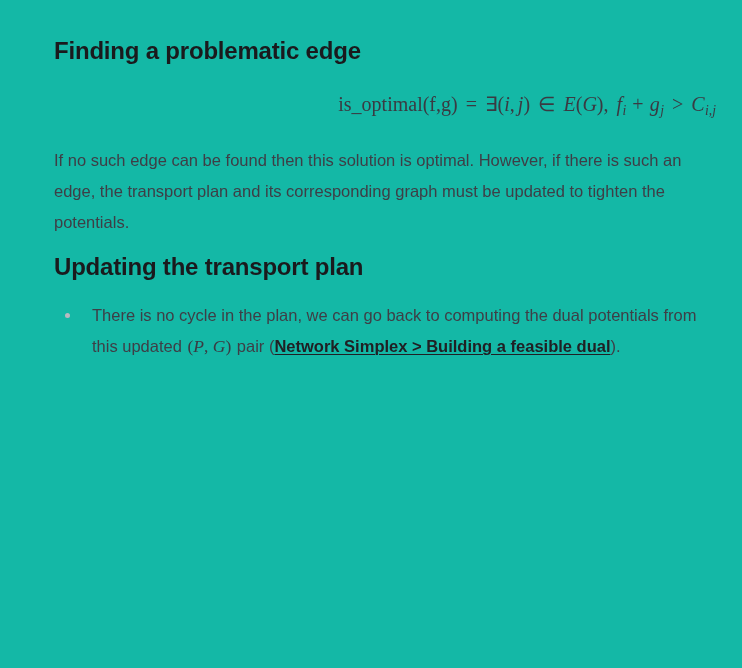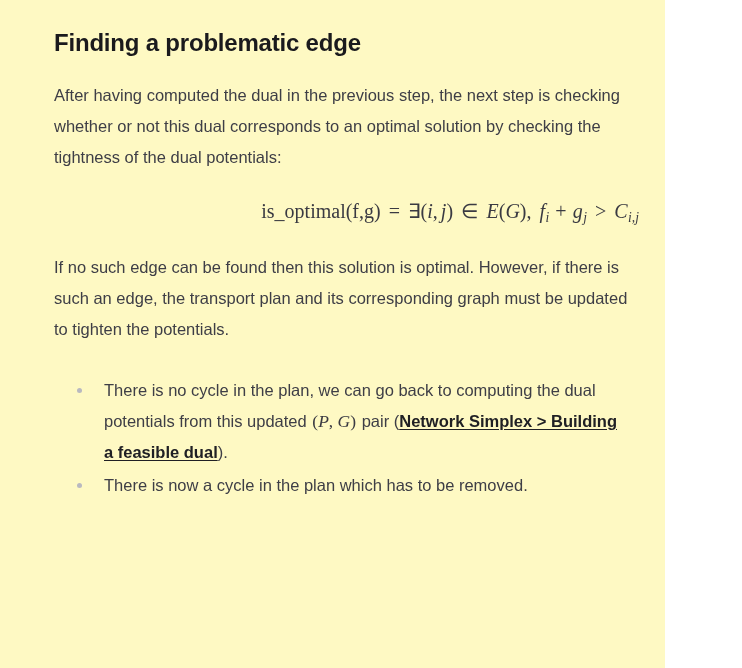--- a/index.html
+++ b/index.html
@@ -8,25 +8,25 @@
     background: #ffffff;
   }
   body {
     width: 742px;
     height: 668px;
     overflow: hidden;
     font-family: "Liberation Sans", sans-serif;
     -webkit-font-smoothing: antialiased;
   }
   .page {
-    width: 665px;
+    width: 742px;
     height: 668px;
     box-sizing: border-box;
-    padding: 0 26px 0 54px;
-    background: #fef9c3;
+    padding: 8px 26px 0 54px;
+    background: #14b8a6;
     position: relative;
   }
   h2.doc-heading {
     font-family: "Liberation Sans", sans-serif;
     font-size: 24px;
     line-height: 30px;
     font-weight: 700;
     color: #1a1a1d;
     letter-spacing: -0.2px;
     margin: 0;
@@ -65,21 +65,21 @@
   .inline-math {
     font-family: "Liberation Serif", serif;
     font-style: italic;
     font-size: 17.5px;
     color: #3a3a42;
     padding: 0 1px;
   }
   .inline-math .paren { font-style: normal; }
   ul.doc-list {
     list-style: none;
-    margin: 12px;
+    margin: 0;
     padding: 18px 0 0 0;
   }
   ul.doc-list li {
     position: relative;
     padding-left: 38px;
     font-family: "Liberation Sans", sans-serif;
     font-size: 16.5px;
     line-height: 31px;
     color: #3e3e46;
     margin-bottom: 2px;
@@ -103,32 +103,29 @@
     cursor: pointer;
   }
 </style>
 </head>
 <body>
 
 <div class="page">
 
   <h2 class="doc-heading h-first">Finding a problematic edge</h2>
 
-  <p class="doc-para">After having computed the dual in the previous step, the next step is checking whether or not this dual corresponds to an optimal solution by checking the tightness of the dual potentials:</p>
 
   <div class="math-block">
     <span class="mathrm">is_optimal</span><span class="mathrm">(f,g)</span><span class="mathrm mrel">=</span><span class="mathrm">∃</span><span class="mathrm">(</span><span class="mathit">i</span><span class="mathrm mpunct">,</span><span class="mathit">j</span><span class="mathrm">)</span><span class="mathrm mrel">∈</span><span class="mathit">E</span><span class="mathrm">(</span><span class="mathit">G</span><span class="mathrm">)</span><span class="mathrm mpunct">,</span>&nbsp;<span class="mathit">f</span><span class="msub">i</span><span class="mathrm mop">+</span><span class="mathit">g</span><span class="msub">j</span><span class="mathrm mrel">&gt;</span><span class="mathit">C</span><span class="msub">i,j</span>
   </div>
 
   <p class="doc-para">If no such edge can be found then this solution is optimal. However, if there is such an edge, the transport plan and its corresponding graph must be updated to tighten the potentials.</p>
 
+  <h2 class="doc-heading h-second">Updating the transport plan</h2>
 
 
   <ul class="doc-list">
     <li>
       <span class="bullet"></span><span>There is no cycle in the plan, we can go back to computing the dual potentials from this updated </span><span class="inline-math"><span class="paren">(</span><span>P</span><span class="paren">,</span> <span>G</span><span class="paren">)</span></span><span> pair (</span><a class="wiki-link" href="#">Network Simplex &gt; Building a feasible dual</a><span>).</span>
     </li>
-    <li>
-      <span class="bullet"></span><span>There is now a cycle in the plan which has to be removed.</span>
-    </li>
   </ul>
 
 </div>
 
 </body></html>

